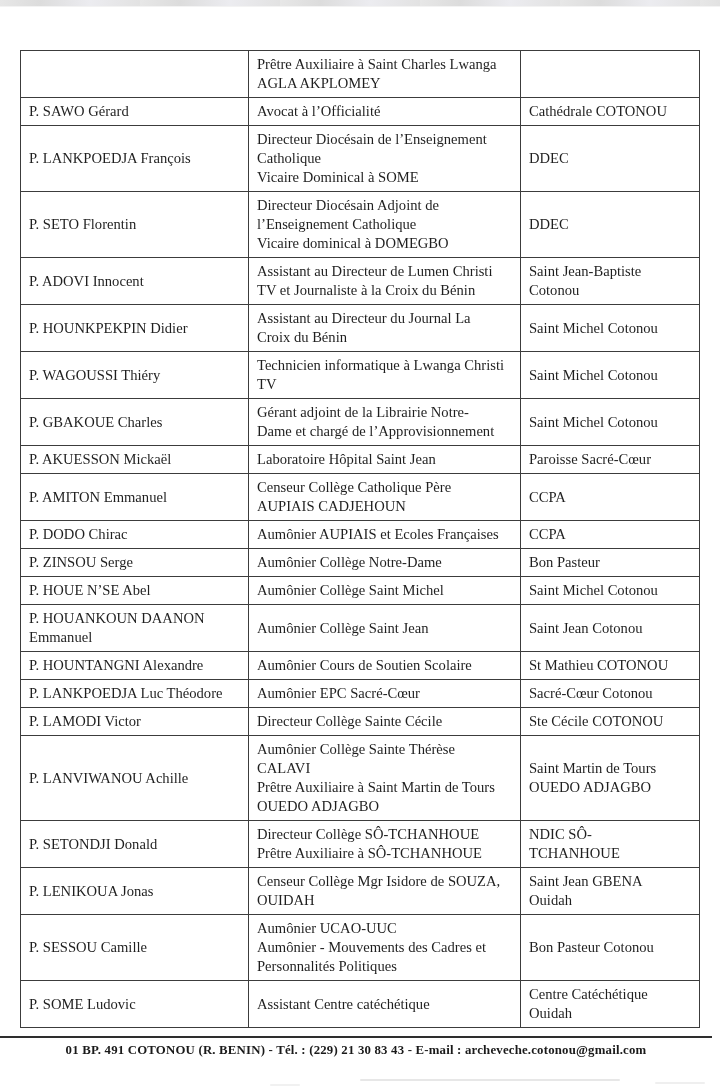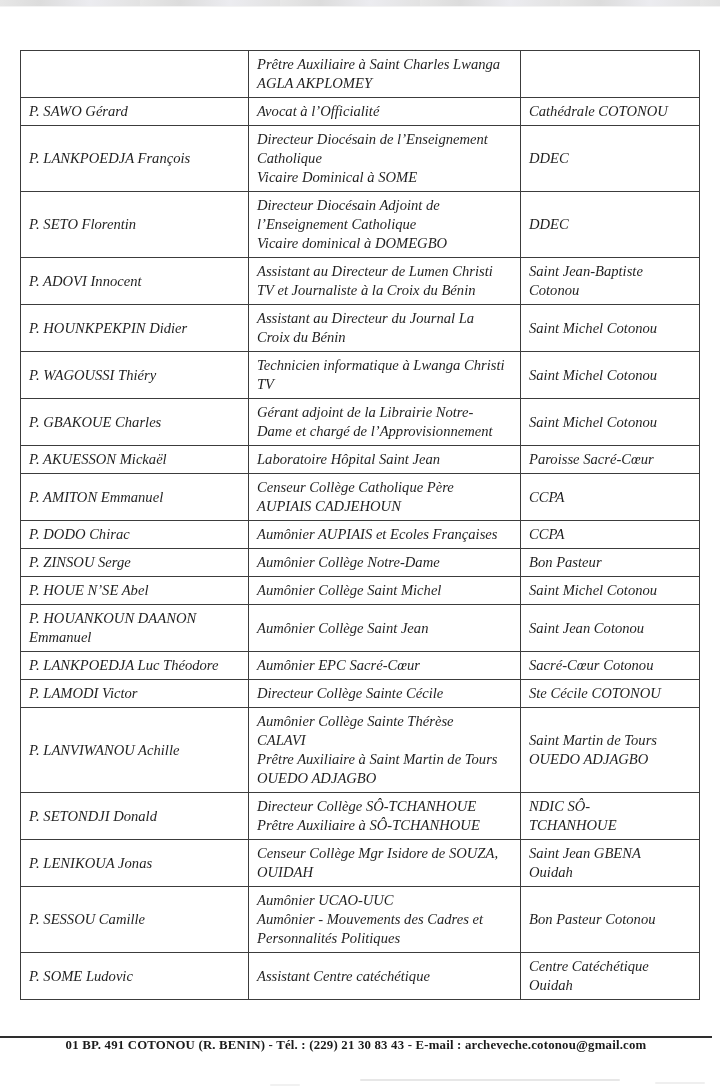--- a/index.html
+++ b/index.html
@@ -29,39 +29,39 @@
   }
   .directory-table {
     position: absolute;
     top: 50px;
     left: 20px;
     width: 612px;
     border-collapse: collapse;
     table-layout: fixed;
     font-size: 14.6px;
     line-height: 19px;
-    font-style: italic;
   }
   .directory-table td {
     border: 1px solid #3c3c3c;
     padding: 4px 8px;
     vertical-align: middle;
     white-space: pre-line;
     overflow: hidden;
   }
   .col-name     { width: 228px; }
   .col-role     { width: 272px; }
   .col-location { width: 179px; }
   
   .footer {
     position: absolute;
     left: 0;
     top: 1036px;
     width: 712px;
     border-top: 2px solid #2e2e2e;
+    padding-top: 5px;
     text-align: center;
     font-weight: bold;
     font-size: 12.8px;
     letter-spacing: 0.2px;
     color: #1a1a1a;
   }
   
   .smudge {
     position: absolute;
     background: #c9c9c9;
@@ -161,20 +161,25 @@
       <td>P. HOUE N’SE Abel</td>
       <td>Aumônier Collège Saint Michel</td>
       <td>Saint Michel Cotonou</td>
     </tr>
         <tr>
       <td>P. HOUANKOUN DAANON Emmanuel</td>
       <td>Aumônier Collège Saint Jean</td>
       <td>Saint Jean Cotonou</td>
     </tr>
         <tr>
+      <td>P. HOUNTANGNI Alexandre</td>
+      <td>Aumônier Cours de Soutien Scolaire</td>
+      <td>St Mathieu COTONOU</td>
+    </tr>
+        <tr>
       <td>P. LANKPOEDJA Luc Théodore</td>
       <td>Aumônier EPC Sacré-Cœur</td>
       <td>Sacré-Cœur Cotonou</td>
     </tr>
         <tr>
       <td>P. LAMODI Victor</td>
       <td>Directeur Collège Sainte Cécile</td>
       <td>Ste Cécile COTONOU</td>
     </tr>
         <tr>

